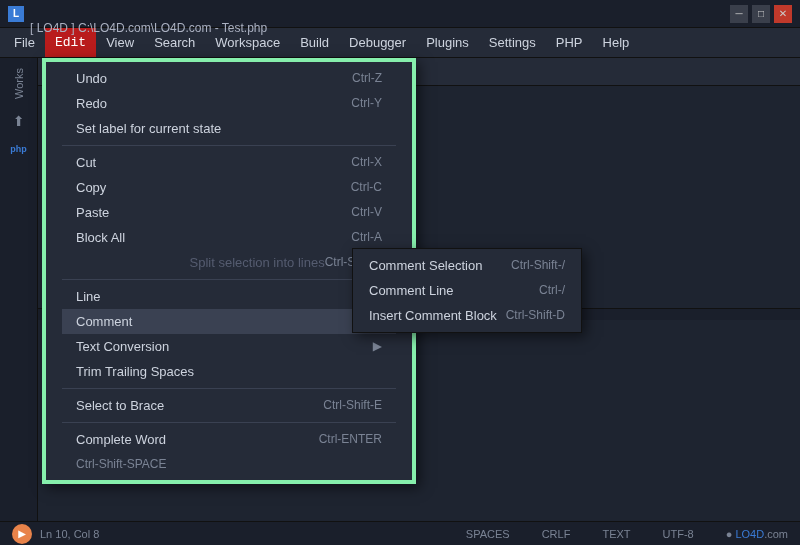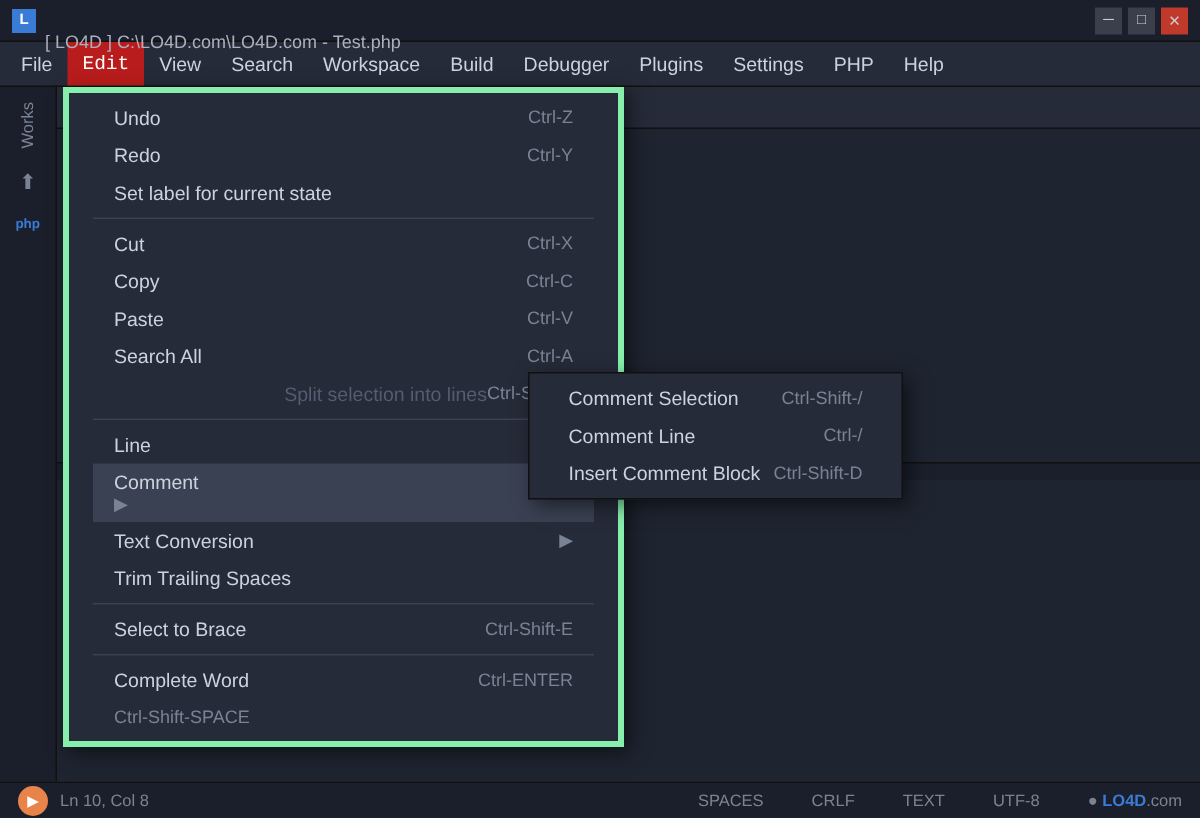--- a/index.html
+++ b/index.html
@@ -166,21 +166,21 @@
     .status-left { display: flex; gap: 8px; align-items: center; }
     .status-right { display: flex; gap: 32px; align-items: center; }
     .status-icon {
       width: 20px; height: 20px;
       background: #e8834a;
       border-radius: 50%;
       display: inline-flex; align-items: center; justify-content: center;
       font-size: 10px; color: #fff;
     }
     .lo4d-brand { color: #7a8394; font-size: 11px; }
-    .lo4d-brand span { color: #3a7bd5; font-weight: bold; }
+    .lo4d-brand span { color: #3a7bd5; font-weight: normal; }
 
     
     #h-scrollbar {
       background: #1a1f2b;
       height: 12px;
       border-top: 1px solid #111;
       position: relative;
     }
     .scrollbar-thumb {
       position: absolute;
@@ -210,33 +210,33 @@
       display: flex;
       justify-content: space-between;
       padding: 5px 14px 5px 14px;
       cursor: pointer;
       color: #cdd3de;
       font-size: 13px;
     }
     .dropdown-item.disabled { color: #555c70; cursor: default; justify-content: flex-end; }
     .dropdown-item .shortcut { color: #7a8394; font-size: 12px; }
     .dropdown-item .arrow { color: #7a8394; font-size: 12px; }
-    .dropdown-item.active { background: #3a4152; flex-direction: column; }
+    .dropdown-item.active { background: #3a4152; }
 
     
     #comment-submenu {
       position: absolute;
       top: 248px;
       left: 352px;
       background: #252b38;
       border: 1px solid #111;
       box-shadow: 4px 4px 12px rgba(0,0,0,0.5);
-      width: 250px;
+      width: 230px;
       z-index: 101;
-      padding: 4px 12px;
+      padding: 4px 2px;
     }
     .submenu-item {
       display: flex;
       justify-content: space-between;
       padding: 5px 14px;
       cursor: pointer;
       color: #cdd3de;
       font-size: 13px;
     }
     .submenu-item .shortcut { color: #7a8394; font-size: 12px; }
@@ -375,21 +375,21 @@
   </div>
   <div class="dropdown-item">
     <span>Copy</span>
     <span class="shortcut">Ctrl-C</span>
   </div>
   <div class="dropdown-item">
     <span>Paste</span>
     <span class="shortcut">Ctrl-V</span>
   </div>
   <div class="dropdown-item">
-    <span>Search All</span>
+    <span>Block All</span>
     <span class="shortcut">Ctrl-A</span>
   </div>
   <div class="dropdown-item disabled">
     <span>Split selection into lines</span>
     <span class="shortcut">Ctrl-Shift-L</span>
   </div>
 
   <div class="menu-section"></div>
 
   <div class="dropdown-item">

